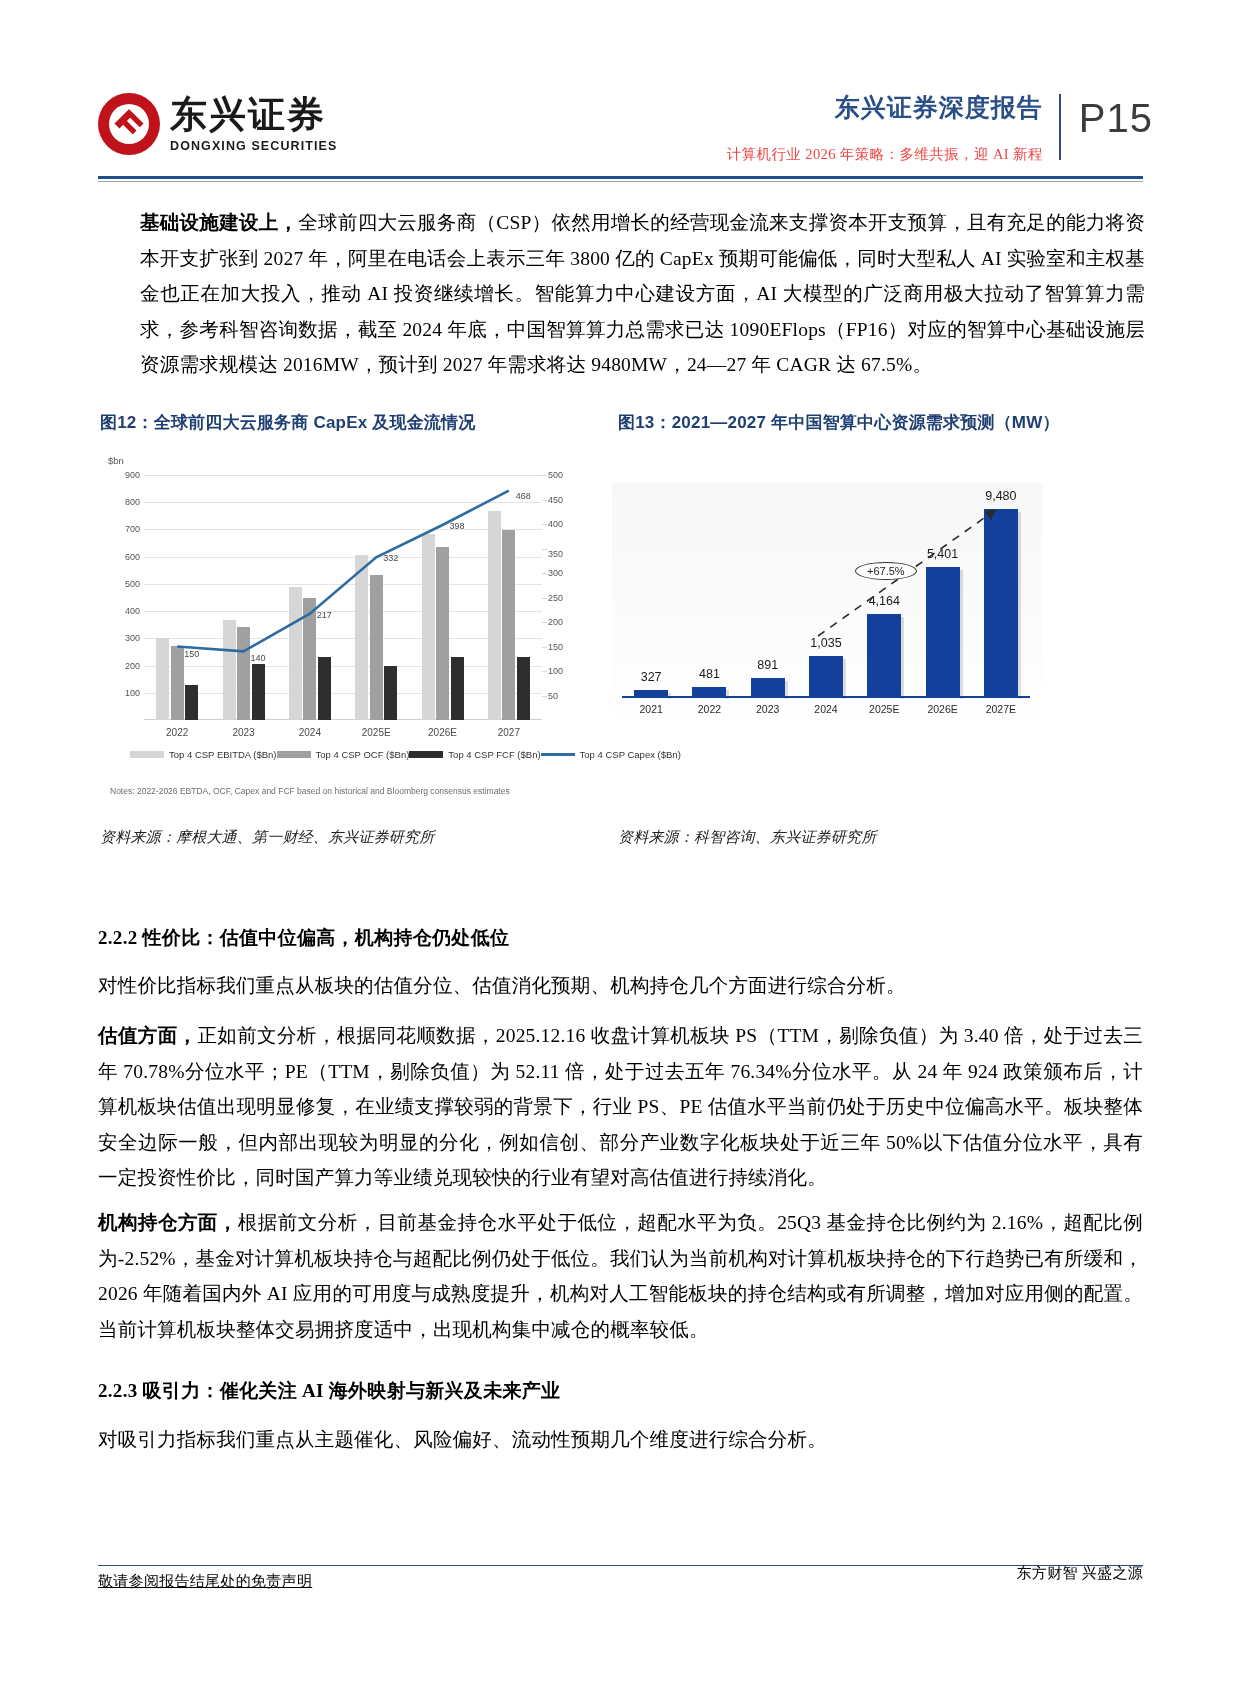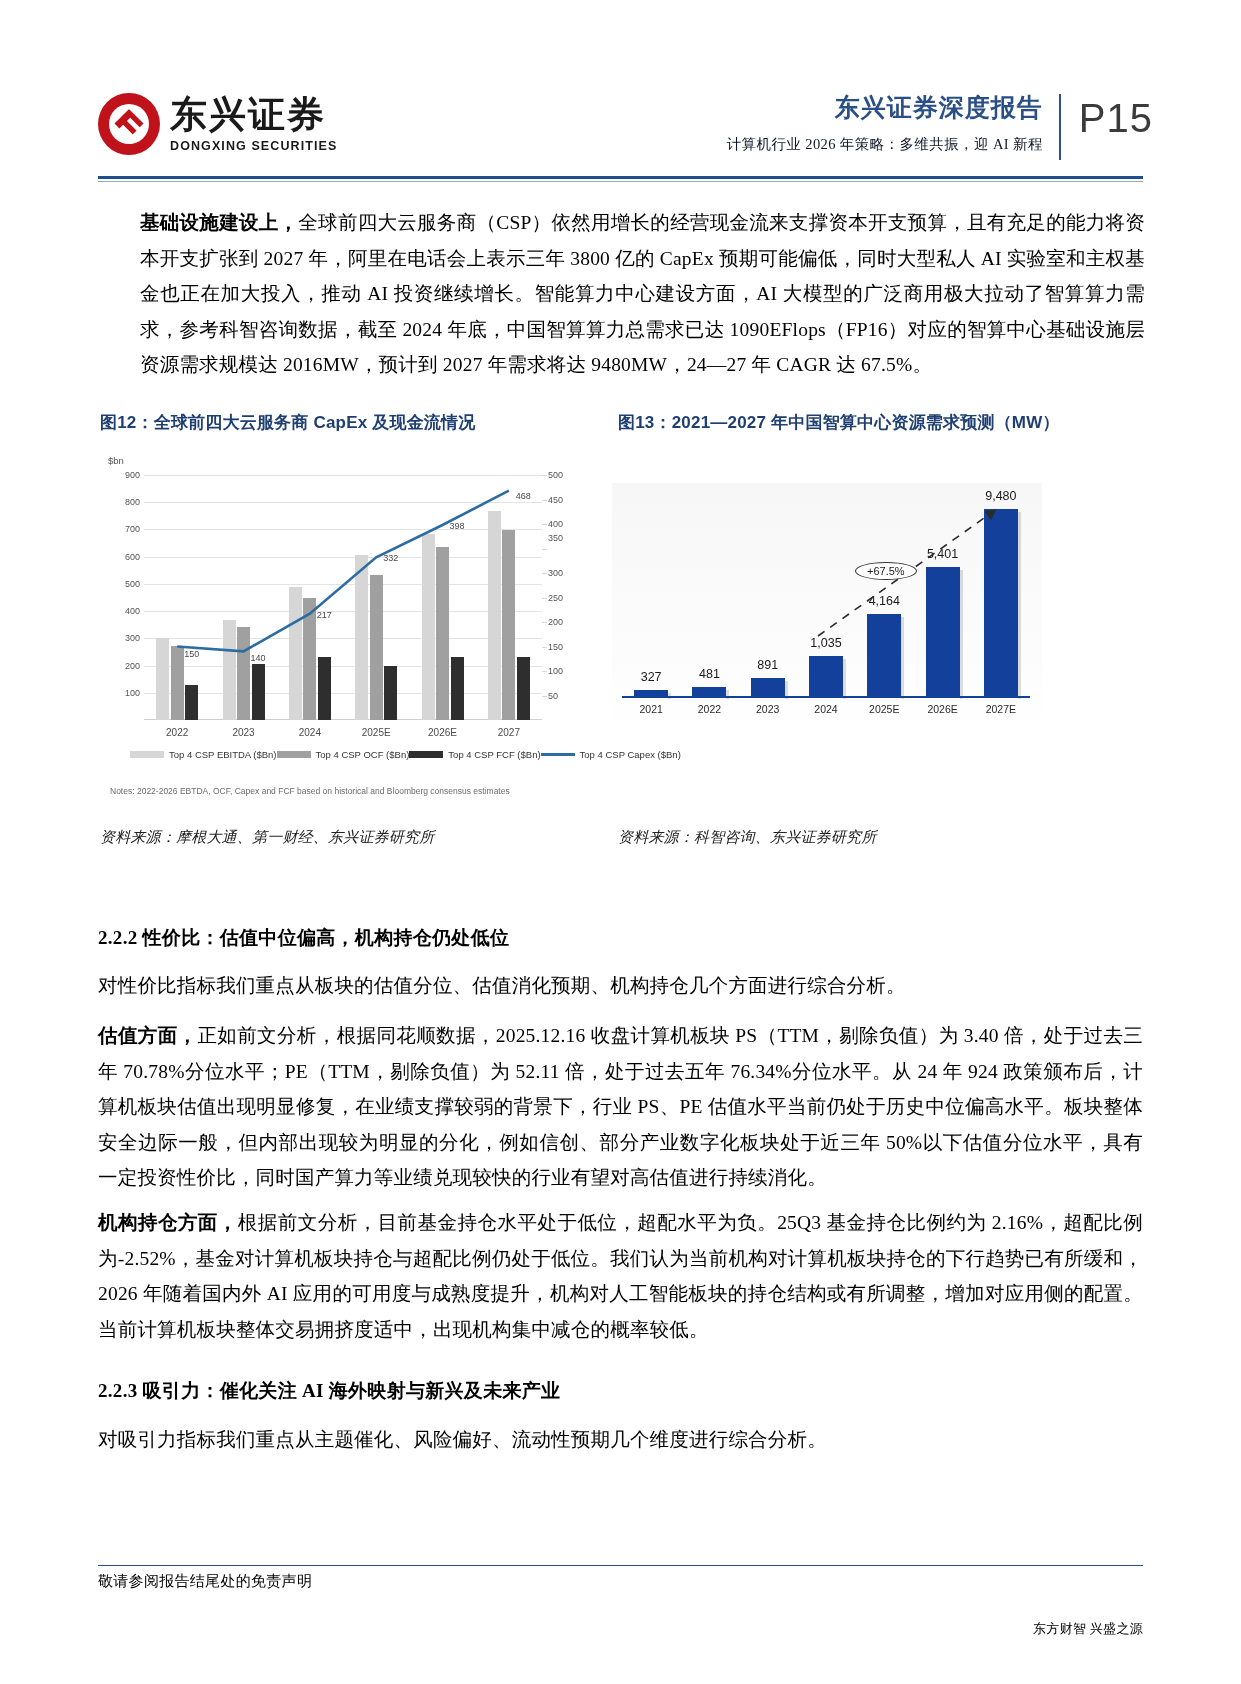--- a/index.html
+++ b/index.html
@@ -36,21 +36,21 @@
     font-family:"Liberation Sans","DejaVu Sans",sans-serif;
     font-weight:bold;font-size:12.5px;letter-spacing:1.1px;color:#1a1a1a;margin-top:7px;
   }
   .header-right{position:absolute;right:88px;top:92px;display:flex;align-items:flex-start;}
   .hr-textcol{text-align:right;padding-right:16px;}
   .hr-title{
     font-family:"Liberation Sans","DejaVu Sans",sans-serif;
     font-weight:bold;font-size:25px;color:#2a4f86;letter-spacing:1px;line-height:1.2;
   }
   .hr-sub{
-    font-size:14.5px;color:#0f172a;margin-top:13px;letter-spacing:.4px;white-space:nowrap;
+    font-size:14.5px;color:#ef4444;margin-top:23px;letter-spacing:.4px;white-space:nowrap;
   }
   .hr-divider{width:2px;background:#2a4f86;height:66px;margin-top:2px;}
   .hr-page{
     font-family:"Liberation Sans","DejaVu Sans",sans-serif;
     font-size:40px;color:#3b3b3b;margin-left:18px;margin-top:4px;letter-spacing:1px;
   }
   .rule-blue{position:absolute;left:98px;top:176px;width:1045px;height:3px;background:#1f4e8c;}
   .rule-grey{position:absolute;left:98px;top:181px;width:1045px;height:1px;background:#9aa6b5;}
 
   
@@ -122,22 +122,22 @@
 
   
   .h3{
     position:absolute;font-weight:bold;font-size:19px;letter-spacing:.3px;white-space:nowrap;
   }
   #h222{left:98px;top:925px;}
   #h223{left:98px;top:1378px;}
 
   
   .footrule{position:absolute;left:98px;top:1565px;width:1045px;height:1px;background:#2a4f86;}
-  .footl{position:absolute;left:98px;top:1572px;font-size:15px;letter-spacing:.3px;}
-  .footr{position:absolute;right:98px;top:1620px;font-size:13px;letter-spacing:.3px;text-align:center;}
+  .footl{position:absolute;left:98px;top:1572px;font-size:15px;letter-spacing:.3px;text-decoration:underline;}
+  .footr{position:absolute;right:98px;top:1564px;font-size:15px;letter-spacing:.3px;text-align:center;}
 </style>
 </head>
 <body>
 
 <div class="page">
 
   <div class="header">
     <div class="logo-wrap">
       <div class="logo-mark"></div>
       <div class="logo-text">
@@ -188,21 +188,21 @@
         <div class="c12-y2lab" style="top: 196px;">100</div>
         <div class="c12-tickr" style="top: 196px;"></div>
         <div class="c12-y2lab" style="top: 171.5px;">150</div>
         <div class="c12-tickr" style="top: 171.5px;"></div>
         <div class="c12-y2lab" style="top: 147px;">200</div>
         <div class="c12-tickr" style="top: 147px;"></div>
         <div class="c12-y2lab" style="top: 122.5px;">250</div>
         <div class="c12-tickr" style="top: 122.5px;"></div>
         <div class="c12-y2lab" style="top: 98px;">300</div>
         <div class="c12-tickr" style="top: 98px;"></div>
-        <div class="c12-y2lab" style="top: 63px;">350</div>
+        <div class="c12-y2lab" style="top: 79px;">350</div>
         <div class="c12-tickr" style="top: 73.5px;"></div>
         <div class="c12-y2lab" style="top: 49px;">400</div>
         <div class="c12-tickr" style="top: 49px;"></div>
         <div class="c12-y2lab" style="top: 24.5px;">450</div>
         <div class="c12-tickr" style="top: 24.5px;"></div>
         <div class="c12-y2lab" style="top: 0px;">500</div>
         <div class="c12-tickr" style="top: 0px;"></div>
         <div class="c12-axis"></div>
         <div class="bar ebitda" style="width: 13px; height: 82.4833px; left: 12.1667px;"></div>
         <div class="bar ocf" style="width: 13px; height: 73.7722px; left: 26.6667px;"></div>

